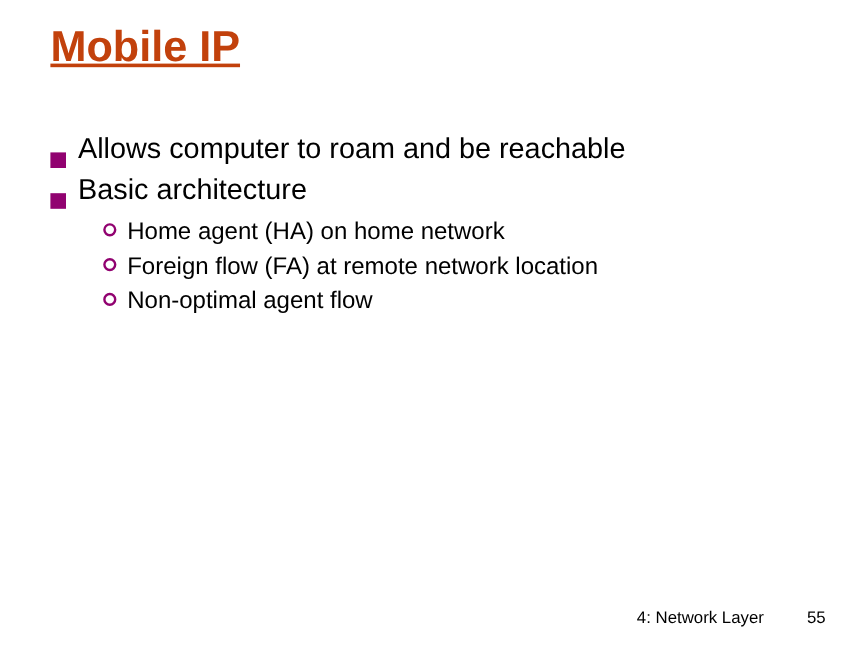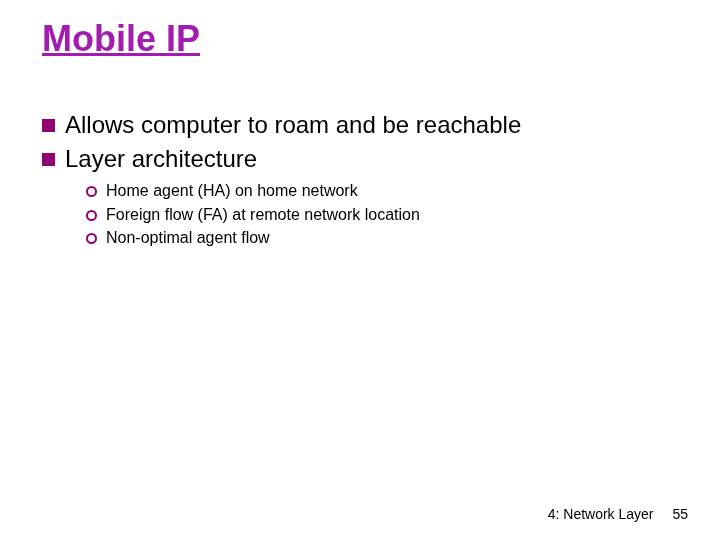--- a/index.html
+++ b/index.html
@@ -18,51 +18,51 @@
     height: 540px;
     box-sizing: border-box;
   }
   .title {
     position: absolute;
     left: 42px;
     top: 18px;
     font-size: 36px;
     font-weight: bold;
     text-decoration: underline;
-    color: #a21caf;
+    color: #c2410c;
   }
   .body {
     position: absolute;
     left: 42px;
     top: 110px;
     width: 620px;
   }
   .lvl1 {
     display: flex;
-    align-items: flex-start;
+    align-items: flex-end;
     font-size: 24px;
     line-height: 1.25;
     margin-bottom: 4px;
   }
   .lvl1 .bullet {
     width: 13px;
     height: 13px;
     background: #910270;
     margin-top: 9px;
     margin-right: 10px;
     flex: 0 0 auto;
   }
   .lvl2-group {
     margin-left: 44px;
     margin-top: 6px;
   }
   .lvl2 {
     display: flex;
     align-items: flex-start;
-    font-size: 16px;
+    font-size: 20px;
     line-height: 1.35;
     margin-bottom: 2px;
     font-family: Arial, Helvetica, sans-serif;
   }
   .lvl2 .text {
     font-family: "Comic Sans MS", "Comic Sans", cursive, sans-serif;
   }
   .lvl2 .bullet {
     width: 11px;
     height: 11px;
@@ -75,40 +75,40 @@
   }
   .footer {
     position: absolute;
     bottom: 18px;
     right: 32px;
     font-size: 14px;
     font-family: Arial, Helvetica, sans-serif;
     color: #000000;
   }
   .footer .label {
-    margin-right: 15px;
+    margin-right: 32px;
   }
 </style>
 </head>
 <body>
 
 <div class="slide">
 
   <div class="title">Mobile IP</div>
 
   <div class="body">
 
     <div class="lvl1">
       <span class="bullet"></span>
       <span class="text">Allows computer to roam and be reachable</span>
     </div>
 
     <div class="lvl1">
       <span class="bullet"></span>
-      <span class="text">Layer architecture</span>
+      <span class="text">Basic architecture</span>
     </div>
 
     <div class="lvl2-group">
 
       <div class="lvl2">
         <span class="bullet"></span>
         <span class="text">Home agent (HA) on home network</span>
       </div>
 
       <div class="lvl2">

